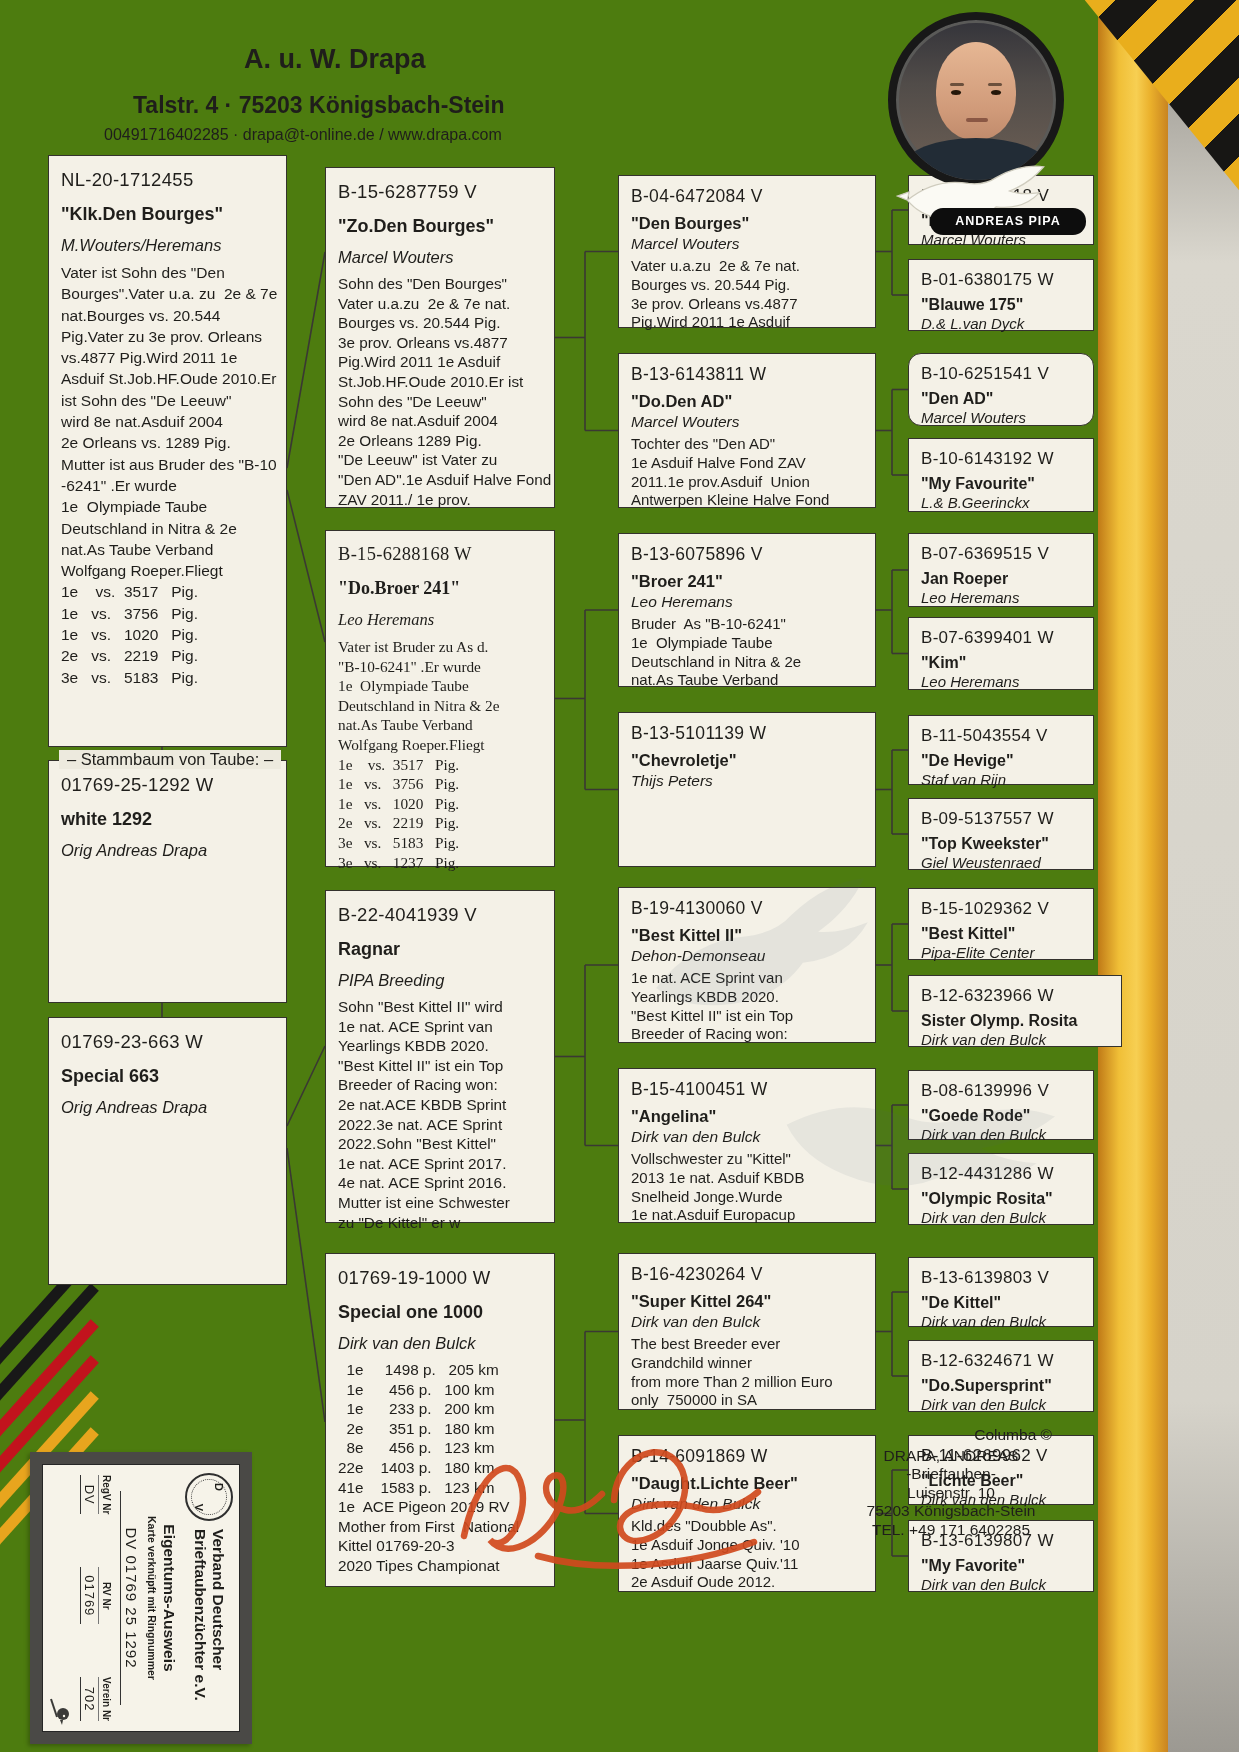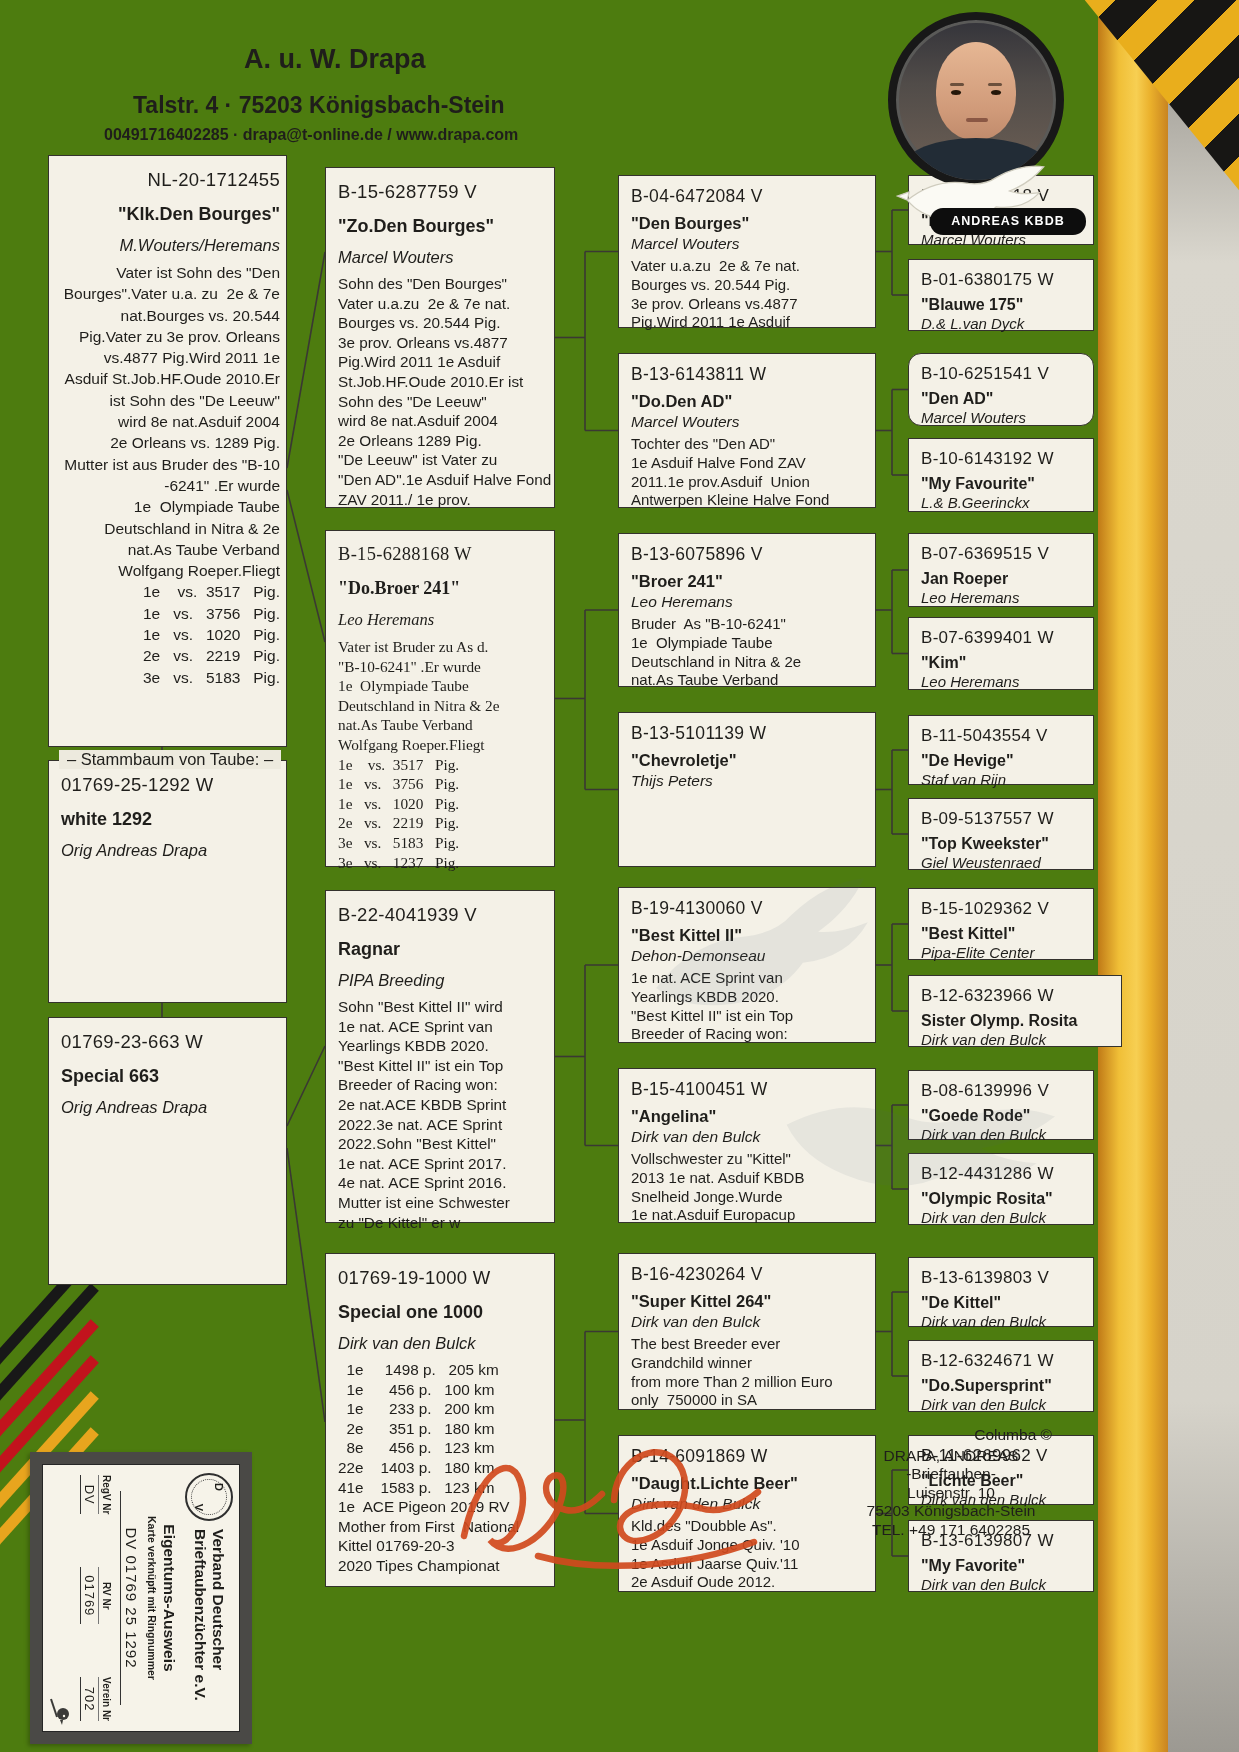--- a/index.html
+++ b/index.html
@@ -11,21 +11,21 @@
   .band-right{position:absolute;left:1168px;top:0;width:71px;height:1752px;z-index:0;
     background:linear-gradient(180deg,#8f8c85,#dad7ce 15%,#d6d3ca 80%,#9c9992);}
   .corner-tr{position:absolute;left:1036px;top:0;width:203px;height:232px;z-index:1;
     background:repeating-linear-gradient(135deg,#171614 0 30px,#e9ae1c 30px 56px);
     clip-path:polygon(24% 0,100% 0,100% 82%);}
   .flag-stripe{position:absolute;width:195px;height:11px;transform:rotate(-48deg);z-index:1;}
   .wm{position:absolute;z-index:2;pointer-events:none;}
   
   .h-title{position:absolute;left:244px;top:44px;font-size:27px;font-weight:bold;z-index:2;}
   .h-addr{position:absolute;left:133px;top:92px;font-size:23px;font-weight:bold;z-index:2;}
-  .h-contact{position:absolute;left:104px;top:126px;font-size:16px;font-weight:bold;z-index:2;}
+  .h-contact{position:absolute;left:104px;top:126px;font-size:16px;font-weight:normal;z-index:2;}
   
   .portrait{position:absolute;left:888px;top:12px;width:160px;height:160px;border-radius:50%;
     border:8px solid #181818;overflow:hidden;z-index:3;
     background:linear-gradient(180deg,#34343a 0%,#514c49 40%,#6e6055 100%);
     box-shadow:0 0 0 3px #5a5a58 inset;}
   .p-head{position:absolute;left:40px;top:22px;width:80px;height:98px;
     border-radius:50% 50% 46% 46%;background:linear-gradient(180deg,#e6b794,#d09a79 70%,#c08b6c);}
   .p-eye{position:absolute;width:10px;height:5px;background:#241709;border-radius:50%;top:48px;}
   .p-brow{position:absolute;width:14px;height:3px;background:#6b503c;border-radius:2px;top:41px;}
   .p-mouth{position:absolute;left:30px;top:76px;width:22px;height:4px;background:#8a5744;border-radius:2px;}
@@ -117,21 +117,21 @@
       <div class="p-eye" style="left:15px;"></div>
         <div class="p-eye" style="right:15px;"></div>
       <div class="p-mouth"></div>
     </div>
     <div class="p-shoulders"></div>
   </div>
   <svg class="dove-main" viewBox="0 0 200 110">
     <path d="M12,72 Q45,45 85,52 Q105,54 118,45 Q148,28 175,32 Q158,52 134,61 Q148,66 170,63
              Q150,84 118,80 Q92,102 54,95 Q26,90 12,72 Z M12,72 L0,67 L14,62 Z" fill="#fbfaf4" stroke="#cfccbe" stroke-width="1.5"></path>
   </svg>
-  <div class="banner">ANDREAS KBDB</div>
+  <div class="banner">ANDREAS PIPA</div>
 
   <svg id="connectors" width="1239" height="1752">
       <line x1="287" y1="468" x2="325" y2="252" stroke="#3a3833" stroke-width="1.6"></line>
       <line x1="287" y1="490" x2="325" y2="642" stroke="#3a3833" stroke-width="1.6"></line>
       <line x1="287" y1="1126" x2="325" y2="1046" stroke="#3a3833" stroke-width="1.6"></line>
       <line x1="287" y1="1148" x2="325" y2="1422" stroke="#3a3833" stroke-width="1.6"></line>
       <line x1="162" y1="747" x2="162" y2="760" stroke="#3a3833" stroke-width="1.6"></line>
       <line x1="162" y1="1003" x2="162" y2="1017" stroke="#3a3833" stroke-width="1.6"></line>
       <line x1="555" y1="337.5" x2="585" y2="337.5" stroke="#3a3833" stroke-width="1.6"></line>
       <line x1="585" y1="251.5" x2="585" y2="430.5" stroke="#3a3833" stroke-width="1.6"></line>
@@ -177,21 +177,21 @@
       <line x1="892" y1="1292" x2="892" y2="1376" stroke="#3a3833" stroke-width="1.6"></line>
       <line x1="892" y1="1292" x2="908" y2="1292" stroke="#3a3833" stroke-width="1.6"></line>
       <line x1="892" y1="1376" x2="908" y2="1376" stroke="#3a3833" stroke-width="1.6"></line>
       <line x1="876" y1="1513.5" x2="892" y2="1513.5" stroke="#3a3833" stroke-width="1.6"></line>
       <line x1="892" y1="1470" x2="892" y2="1556" stroke="#3a3833" stroke-width="1.6"></line>
       <line x1="892" y1="1470" x2="908" y2="1470" stroke="#3a3833" stroke-width="1.6"></line>
       <line x1="892" y1="1556" x2="908" y2="1556" stroke="#3a3833" stroke-width="1.6"></line>
     </svg>
 
   <div id="boxes-root">
-      <div class="pbox g12 g1" style="left: 48px; top: 155px; width: 239px; height: 592px; text-align: right;">
+      <div class="pbox g12 g1" style="left: 48px; top: 155px; width: 239px; height: 592px;">
         <div class="ring">NL-20-1712455</div>
         <div class="nm">"Klk.Den Bourges"</div>
         <div class="br">M.Wouters/Heremans</div>
         <div class="bd">Vater ist Sohn des "Den
 Bourges".Vater u.a. zu  2e &amp; 7e
 nat.Bourges vs. 20.544
 Pig.Vater zu 3e prov. Orleans
 vs.4877 Pig.Wird 2011 1e
 Asduif St.Job.HF.Oude 2010.Er
 ist Sohn des "De Leeuw"

